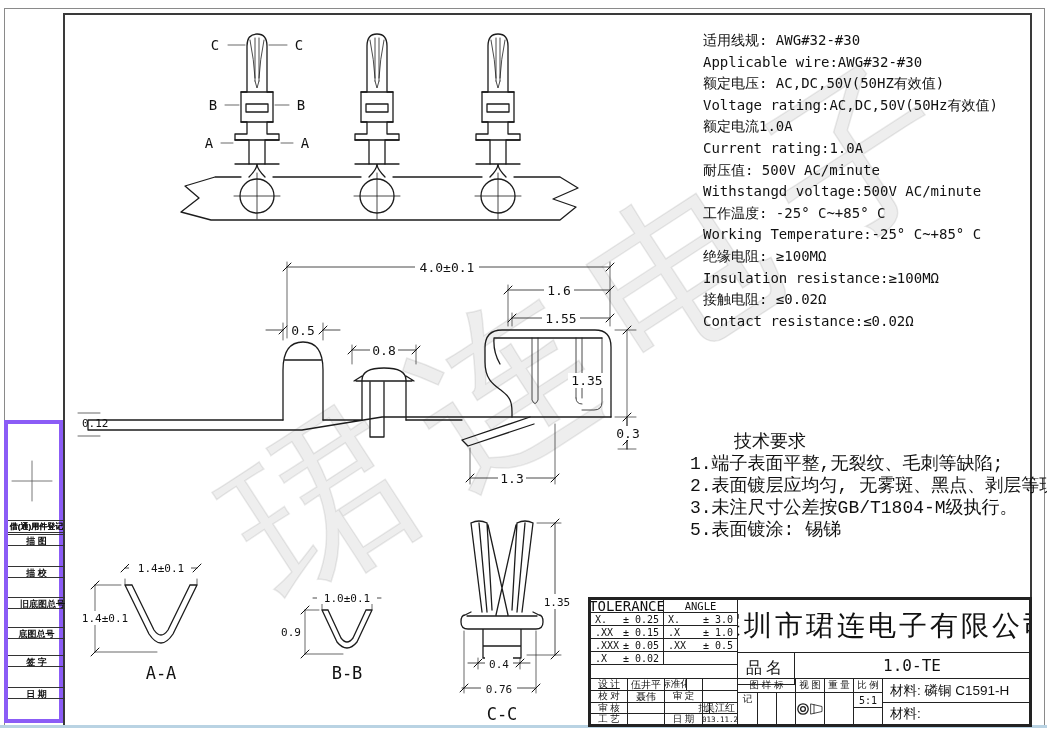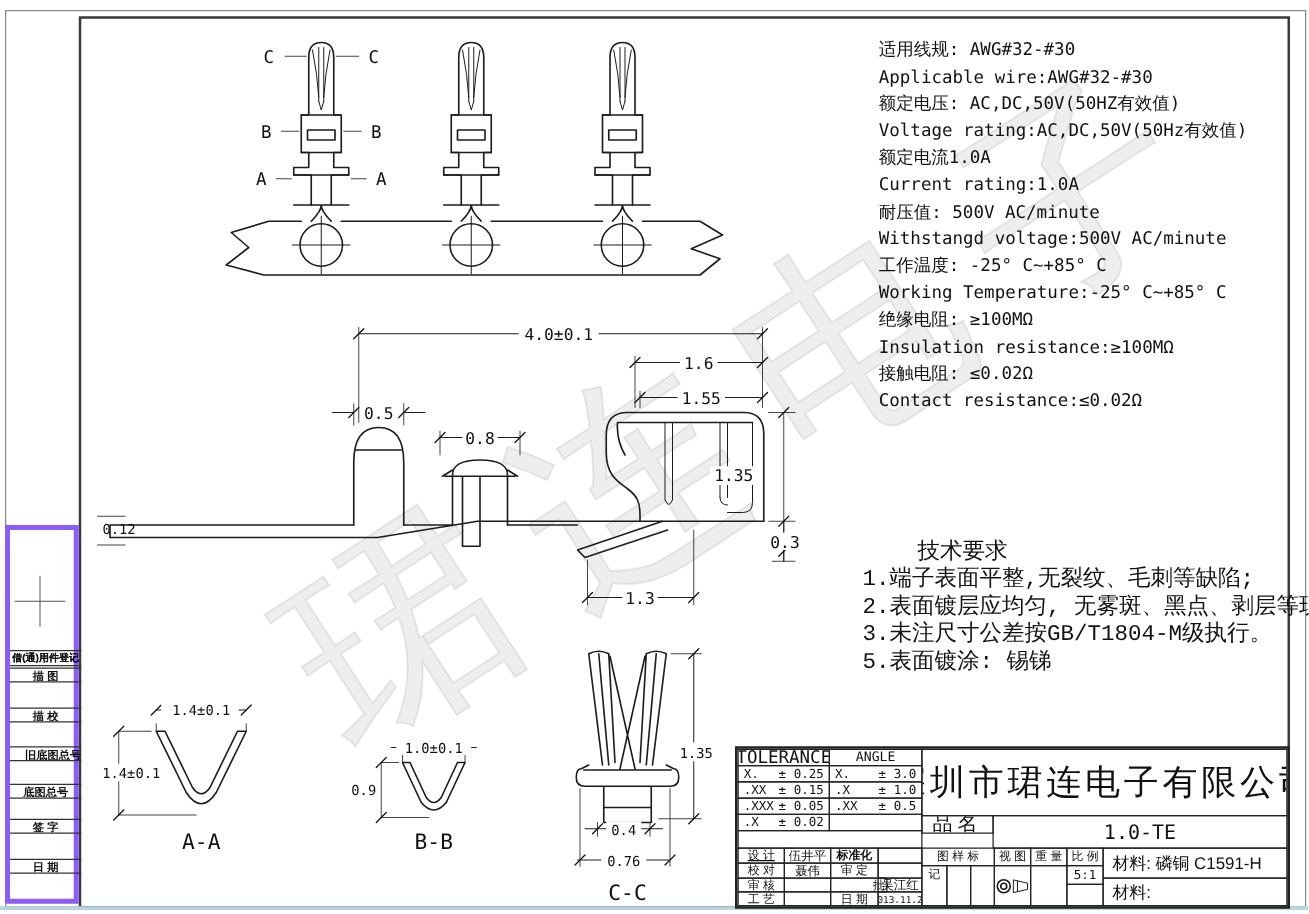--- a/index.html
+++ b/index.html
@@ -286,38 +286,38 @@
       </div>
     <div class="tb-cell mono sb" style="left:73px;top:52px;width:75px;height:14px;font-size:10px;">
       <span></span>
         <span></span>
       </div>
 
     <div class="tb-cell" style="left:0;top:65px;width:148px;height:15px;"></div>
 
     <div class="tb-cell" style="left:0;top:79px;width:38px;height:13px;font-size:9.5px;text-decoration:underline;">设 计</div>
     <div class="tb-cell" style="left:37px;top:79px;width:38px;height:13px;font-size:10px;">伍井平</div>
-    <div class="tb-cell" style="left:74px;top:79px;width:39px;height:13px;font-size:9.5px;font-weight:bold;">标准化</div>
+    <div class="tb-cell" style="left:74px;top:79px;width:23px;height:13px;font-size:9.5px;">标准化</div>
     <div class="tb-cell" style="left:112px;top:79px;width:36px;height:13px;font-size:10px;"></div>
     <div class="tb-cell" style="left:0;top:91px;width:38px;height:13px;font-size:9.5px;">校 对</div>
     <div class="tb-cell" style="left:37px;top:91px;width:38px;height:13px;font-size:10px;">聂伟</div>
     <div class="tb-cell" style="left:74px;top:91px;width:39px;height:13px;font-size:9.5px;">审 定</div>
     <div class="tb-cell" style="left:112px;top:91px;width:36px;height:13px;font-size:10px;"></div>
     <div class="tb-cell" style="left:0;top:103px;width:38px;height:12px;font-size:9.5px;">审 核</div>
     <div class="tb-cell" style="left:37px;top:103px;width:38px;height:12px;font-size:10px;"></div>
     <div class="tb-cell" style="left:74px;top:103px;width:39px;height:12px;font-size:9.5px;padding-left:44px;">批 准</div>
     <div class="tb-cell" style="left:112px;top:103px;width:36px;height:12px;font-size:10px;">吴江红</div>
     <div class="tb-cell" style="left:0;top:114px;width:38px;height:12px;font-size:9.5px;">工 艺</div>
     <div class="tb-cell" style="left:37px;top:114px;width:38px;height:12px;font-size:10px;"></div>
     <div class="tb-cell" style="left:74px;top:114px;width:39px;height:12px;font-size:9.5px;">日 期</div>
     <div class="tb-cell mono" style="left:112px;top:114px;width:36px;height:12px;font-size:7.5px;">2013.11.27</div>
 
     <div class="tb-cell" style="left:147px;top:0;width:293px;height:54px;font-size:28px;letter-spacing:3px;">深圳市珺连电子有限公司</div>
 
-    <div class="tb-cell" style="left:147px;top:53px;width:58px;height:15px;font-size:16px;letter-spacing:4px;">品名</div>
+    <div class="tb-cell" style="left:147px;top:53px;width:58px;height:33px;font-size:16px;letter-spacing:4px;">品名</div>
     <div class="tb-cell mono" style="left:204px;top:53px;width:236px;height:27px;font-size:16px;">1.0-TE</div>
 
     <div class="tb-cell" style="left:147px;top:79px;width:59px;height:15px;font-size:9.5px;">图 样 标</div>
     <div class="tb-cell" style="left:147px;top:93px;width:21px;height:33px;font-size:9.5px;align-items:flex-start;">记</div>
     <div class="tb-cell" style="left:167px;top:93px;width:20px;height:33px;"></div>
     <div class="tb-cell" style="left:186px;top:93px;width:20px;height:33px;"></div>
 
     <div class="tb-cell" style="left:205px;top:79px;width:30px;height:15px;font-size:9.5px;">视 图</div>
     <div class="tb-cell" style="left:234px;top:79px;width:30px;height:15px;font-size:9.5px;">重 量</div>
     <div class="tb-cell" style="left:263px;top:79px;width:30px;height:15px;font-size:9.5px;">比 例</div>

